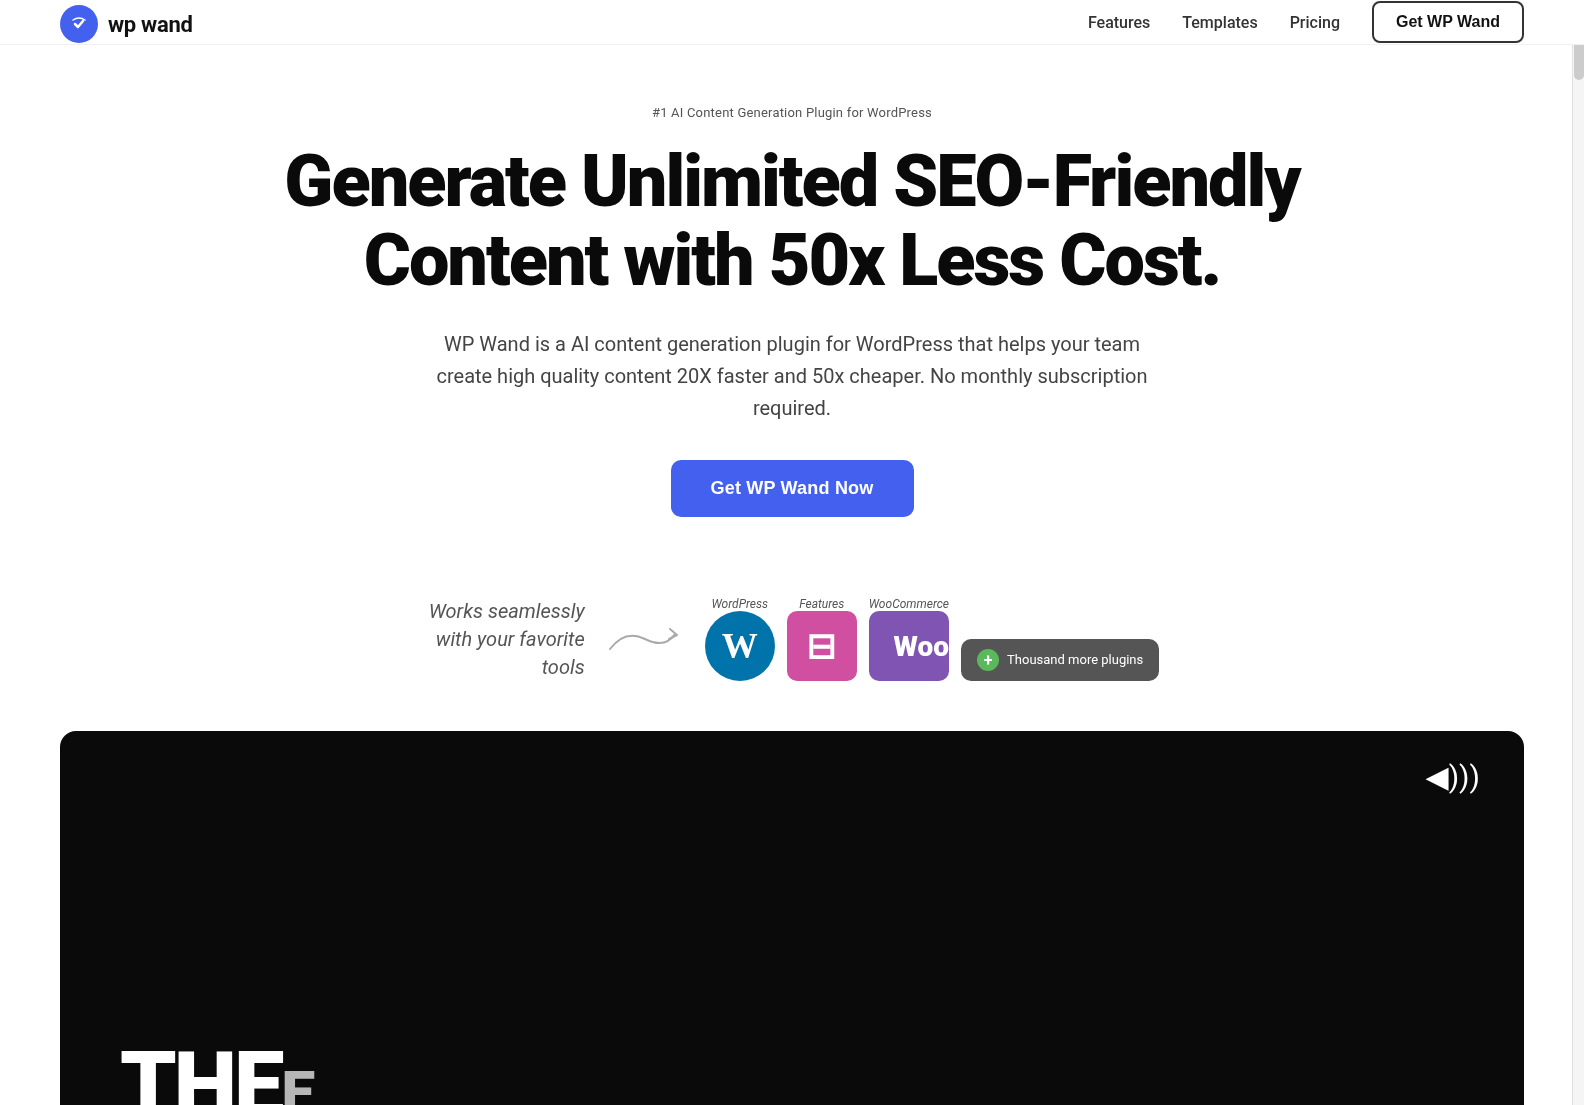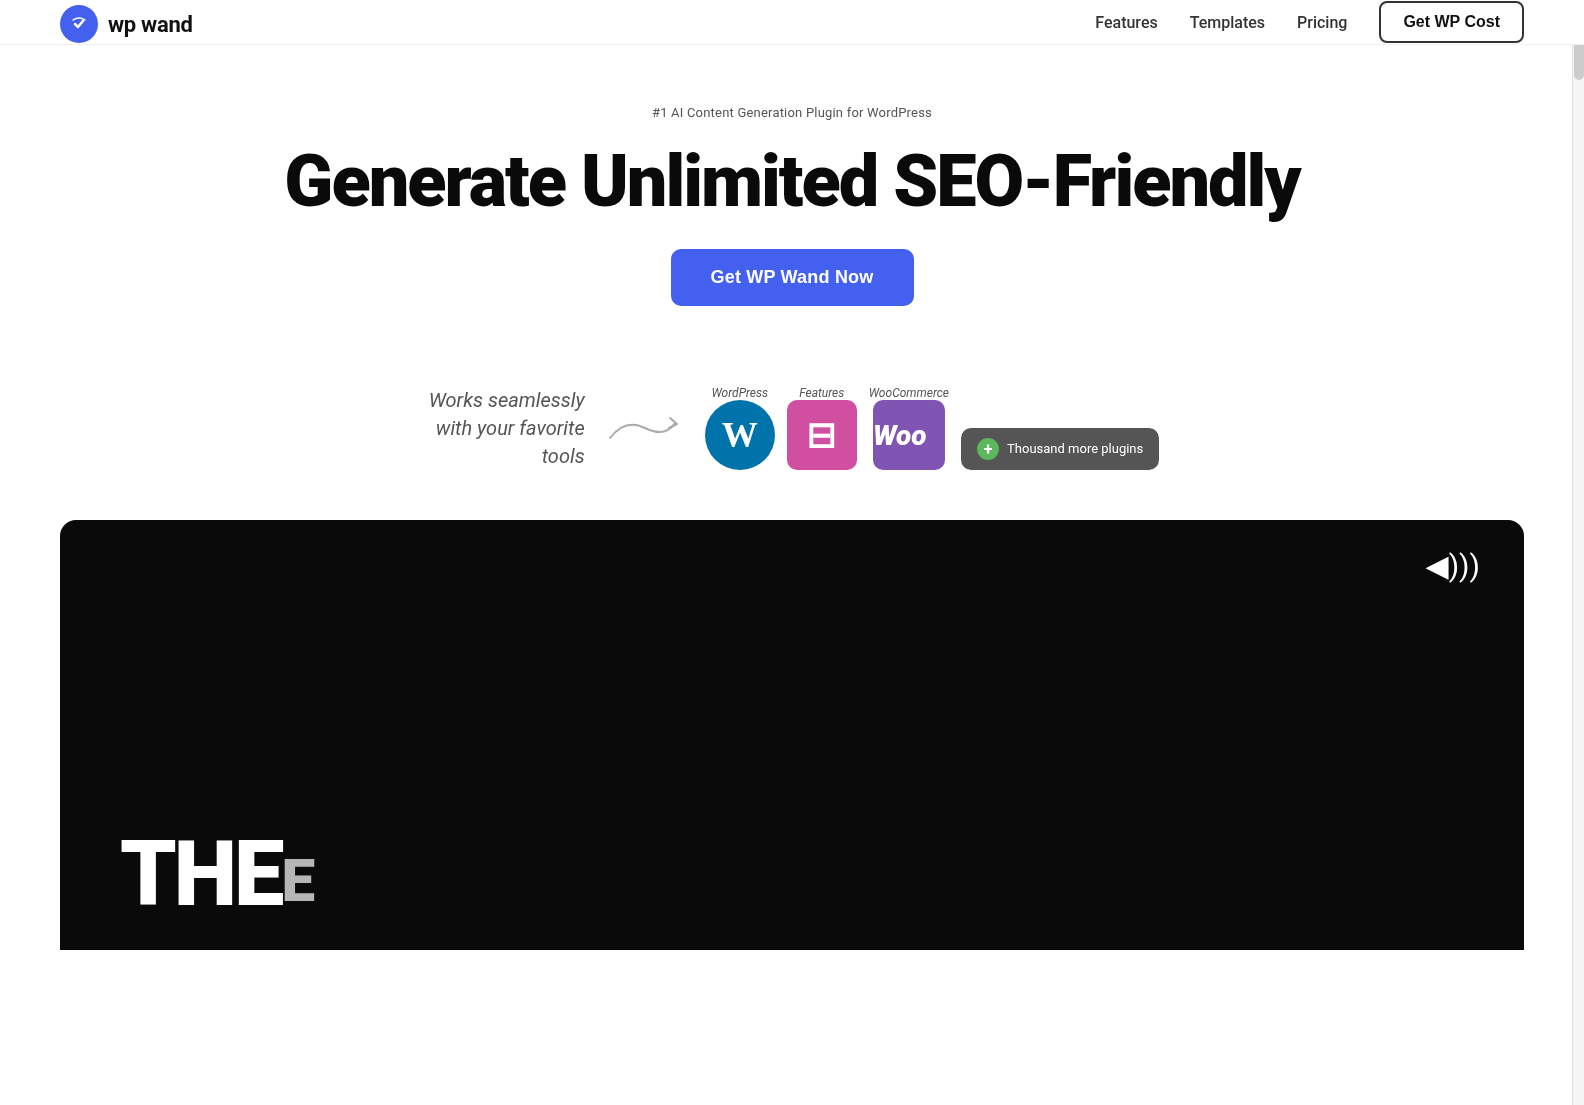--- a/index.html
+++ b/index.html
@@ -187,29 +187,28 @@
       width: 70px;
       height: 70px;
       display: flex;
       align-items: center;
       justify-content: center;
     }
 
     .tool-woo {
       background: #7f54b3;
       border-radius: 10px;
-      width: 72px;
+      width: 80px;
       height: 70px;
       display: flex;
       align-items: center;
-      justify-content: flex-start;
+      justify-content: flex-end;
       font-size: 32px;
       font-weight: 900;
       color: #fff;
-      font-style: italic;
     }
 
     .tool-more {
       background: #555;
       border-radius: 10px;
       padding: 10px 16px;
       display: flex;
       align-items: center;
       gap: 8px;
       color: #fff;
@@ -334,30 +333,32 @@
     <li>
       <a href="#">Features</a>
     </li>
     <li>
       <a href="#">Templates</a>
     </li>
     <li>
       <a href="#">Pricing</a>
     </li>
     <li>
-      <button class="nav-cta">Get WP Cost</button>
+      <button class="nav-cta">Get WP Wand</button>
     </li>
   </ul>
 </nav>
 
 <section class="hero">
   <p class="hero-badge">#1 AI Content Generation Plugin for WordPress</p>
   <h1 class="hero-title">
     <span>Generate Unlimited SEO-Friendly</span><br>
+    <span>Content with 50x Less Cost.</span>
   </h1>
+  <p class="hero-subtitle">WP Wand is a AI content generation plugin for WordPress that helps your team create high quality content 20X faster and 50x cheaper. No monthly subscription required.</p>
   <button class="hero-cta">Get WP Wand Now</button>
 </section>
 
 <div class="tools-section">
   <p class="tools-label">Works seamlessly with your favorite tools</p>
 
   <svg class="arrow-svg" viewBox="0 0 80 40" fill="none" xmlns="http://www.w3.org/2000/svg">
     <path d="M5 30 Q20 10 40 20 Q60 30 70 15" stroke="#aaa" stroke-width="2" fill="none" stroke-linecap="round"></path>
     <path d="M65 10 L72 16 L64 20" stroke="#aaa" stroke-width="2" fill="none" stroke-linecap="round" stroke-linejoin="round"></path>
   </svg>

